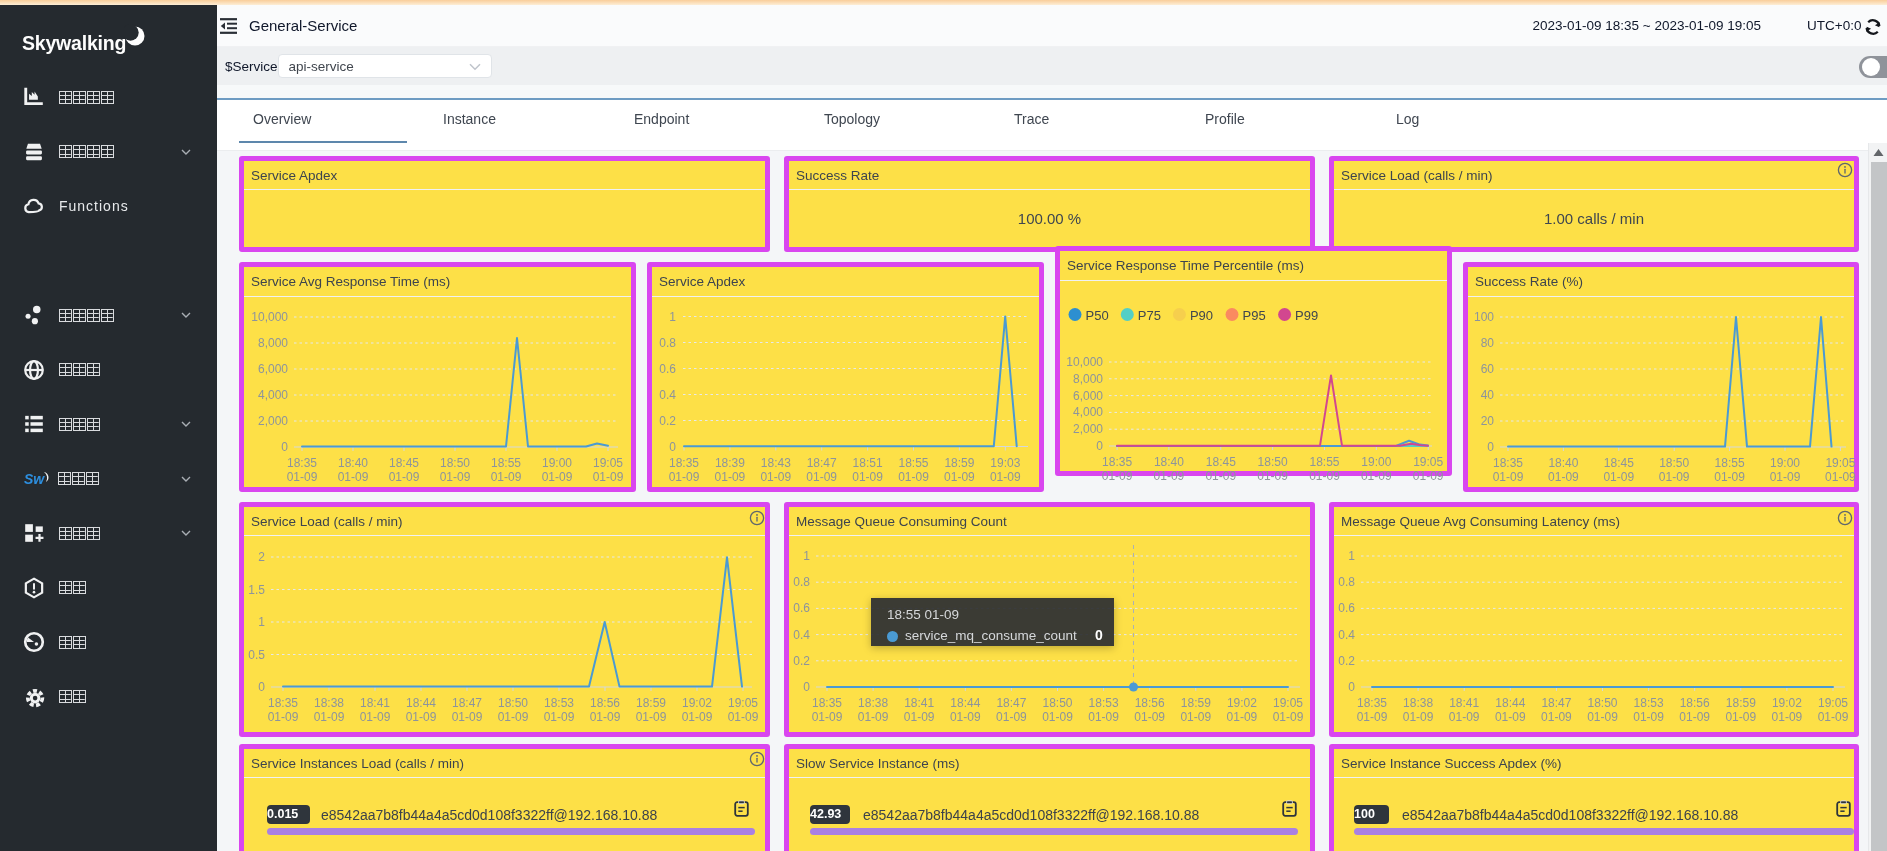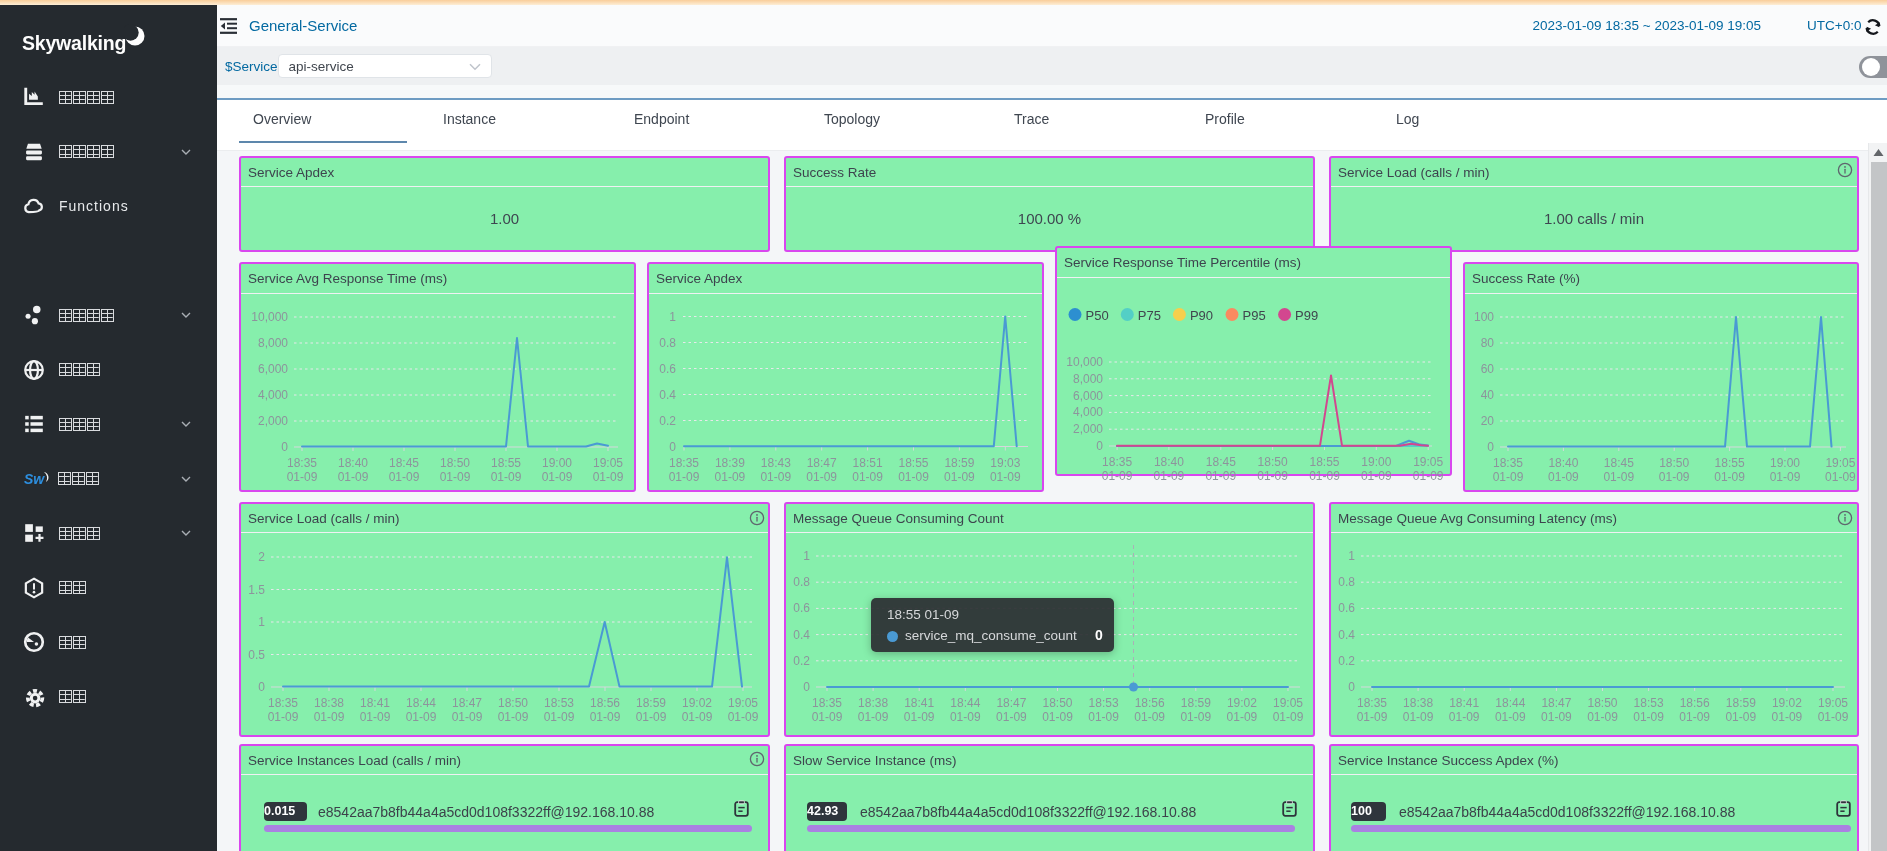--- a/index.html
+++ b/index.html
@@ -21,35 +21,35 @@
 #hdr1 { position:absolute; left:217px; top:5px; width:1670px; height:42px; background:#fafbfc;
   border-bottom:1px solid #f0f1f3; }
 #hdr2 { position:absolute; left:217px; top:47px; width:1670px; height:38px; background:#eef0f2; }
 #strip { position:absolute; left:217px; top:85px; width:1670px; height:13px; background:#f7f9fa; }
 #blueline { position:absolute; left:217px; top:98px; width:1670px; height:2px; background:#6e9cc3; }
 #tabs { position:absolute; left:217px; top:100px; width:1670px; height:51px; background:#fff;
   border-bottom:1px solid #ebedef; }
 .tab { position:absolute; top:11px; font-size:14px; color:#3f4650; }
 #underline { position:absolute; left:22px; top:41px; width:168px; height:2px; background:#5d87ac; }
 #dash { position:absolute; left:217px; top:151px; width:1651px; height:700px; background:#f4f6f8; }
-.card { position:absolute; background:#86efac; border:2px solid #d946ef; border-radius:3px; }
+.card { position:absolute; background:#fde047; border:5px solid #d946ef; border-radius:3px; }
 .ctitle { position:absolute; left:7px; top:6.5px; font-size:13.5px; color:#3d444e; }
 .csep { position:absolute; left:0; top:28px; width:100%; height:1px; background:#f0f1f3; }
 .bigval { position:absolute; left:0; top:28px; right:0; bottom:0; display:flex;
   align-items:center; justify-content:center; font-size:15px; color:#3e4650; }
 .badge { position:absolute; height:19px; background:#2f353c; border-radius:4px; color:#fff;
   font-size:12.5px; font-weight:bold; text-align:left; line-height:19px; }
 .iname { position:absolute; font-size:14px; color:#3c424a; }
 .pbar { position:absolute; height:7px; border-radius:3.5px; background:#aa80e2; }
-#tooltip { position:absolute; left:871px; top:598px; width:243px; height:54px;
-  background:rgba(44,46,51,0.93); border-radius:5px; box-shadow:0 2px 8px rgba(0,0,0,0.25);padding-left:12px; }
+#tooltip { position:absolute; left:871px; top:598px; width:243px; height:48px;
+  background:rgba(44,46,51,0.93); border-radius:0; box-shadow:0 2px 8px rgba(0,0,0,0.25);padding-left:12px; }
 #sbar { position:absolute; left:1868px; top:143px; width:19px; height:708px; background:#f2f3f4;
   border-left:1px solid #e6e8ea; }
 #sthumb { position:absolute; left:1.5px; top:19px; width:16px; height:689px; background:#c3c5c7; }
-.hdrtxt { position:absolute; font-size:14px; color:#0369a1; }
+.hdrtxt { position:absolute; font-size:14px; color:#0f172a; }
 </style></head>
 <body>
 <div id="topstrip"></div>
 
 <div id="sidebar">
   <div id="logo">Skywalking<svg width="22" height="24" viewBox="0 0 22 24" style="margin-left:-2px;vertical-align:2px">
         <circle cx="11" cy="12" r="9.5" fill="#fdfdfd"></circle>
         <circle cx="6.5" cy="8.5" r="8.2" fill="#252a2f"></circle>
       </svg></div>
   <div class="mitem" style="top:65.0px">
@@ -223,21 +223,20 @@
   <span class="tab" style="left:988px">Profile</span>
   <span class="tab" style="left:1179px">Log</span>
   <div id="underline"></div>
 </div>
 
 <div id="dash"></div>
 
 <div class="card" style="left:239px;top:156px;width:531px;height:96px">
   <span class="ctitle">Service Apdex</span>
     <div class="csep"></div>
-  <div class="bigval">1.00</div>
 </div>
 <div class="card" style="left:784px;top:156px;width:531px;height:96px">
   <span class="ctitle">Success Rate</span>
     <div class="csep"></div>
   <div class="bigval">100.00 %</div>
 </div>
 <div class="card" style="left:1329px;top:156px;width:530px;height:96px">
   <span class="ctitle">Service Load (calls / min)</span>
     <div class="csep"></div>
   <div class="bigval">1.00 calls / min</div>

